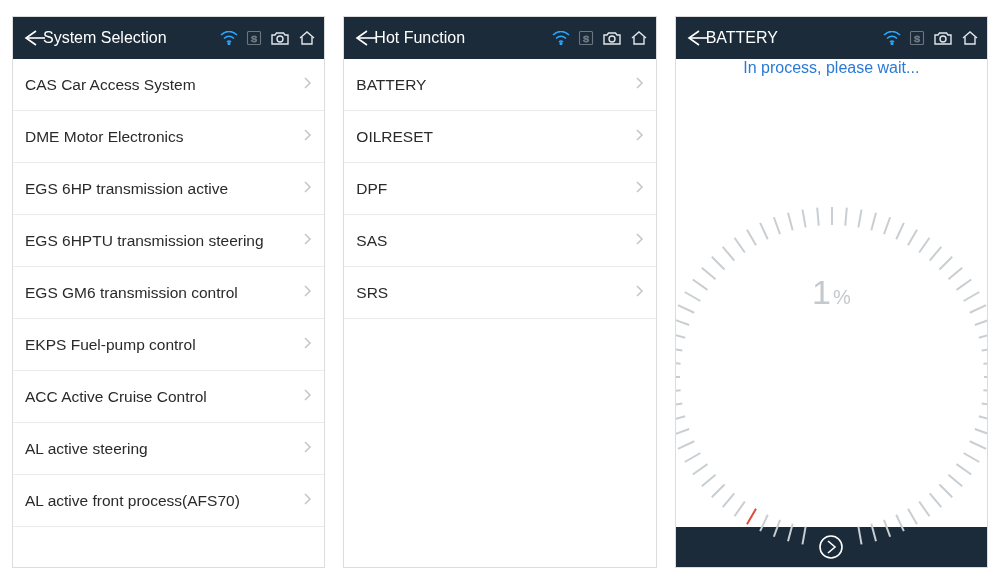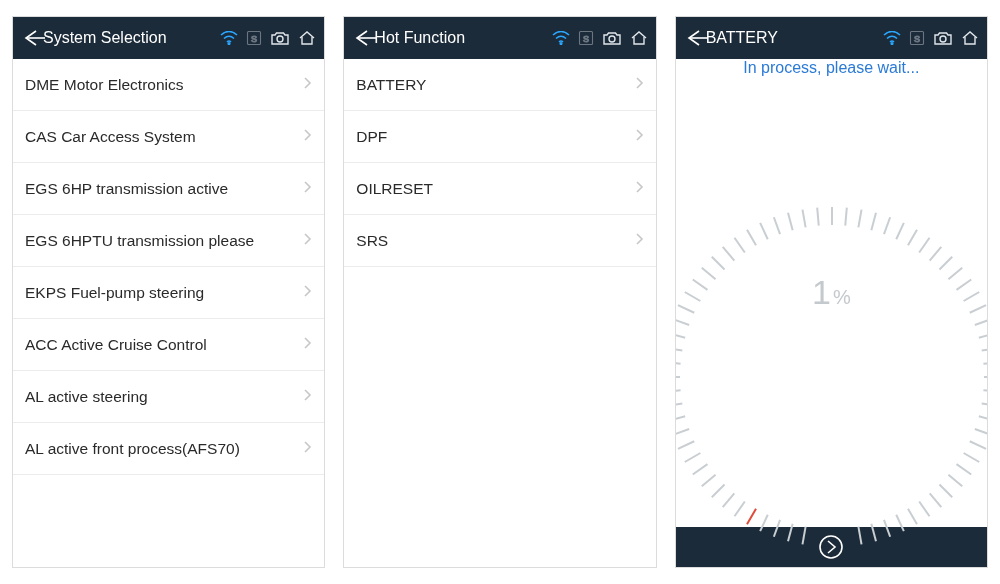--- a/index.html
+++ b/index.html
@@ -136,45 +136,51 @@
       <span class="home">
         <svg width="18" height="16" viewBox="0 0 18 16" fill="none" stroke="currentColor" stroke-width="1.4">
           <path d="M2 8 L9 2 L16 8"></path>
             <path d="M4 7 v7 h10 v-7"></path>
         </svg>
       </span>
     </span>
   </div>
   <div class="list" id="list1">
       <div class="row">
+        <span class="row-label">CAS Car Access System</span>
+        <span class="chev"><svg width="10" height="14" viewBox="0 0 10 14" fill="none" stroke="currentColor" stroke-width="1.6">
+            <path d="M3 2 L8 7 L3 12"></path>
+          </svg></span>
+      </div>
+      <div class="row">
         <span class="row-label">DME Motor Electronics</span>
         <span class="chev"><svg width="10" height="14" viewBox="0 0 10 14" fill="none" stroke="currentColor" stroke-width="1.6">
             <path d="M3 2 L8 7 L3 12"></path>
           </svg></span>
       </div>
       <div class="row">
-        <span class="row-label">CAS Car Access System</span>
-        <span class="chev"><svg width="10" height="14" viewBox="0 0 10 14" fill="none" stroke="currentColor" stroke-width="1.6">
-            <path d="M3 2 L8 7 L3 12"></path>
-          </svg></span>
-      </div>
-      <div class="row">
         <span class="row-label">EGS 6HP transmission active</span>
         <span class="chev"><svg width="10" height="14" viewBox="0 0 10 14" fill="none" stroke="currentColor" stroke-width="1.6">
             <path d="M3 2 L8 7 L3 12"></path>
           </svg></span>
       </div>
       <div class="row">
-        <span class="row-label">EGS 6HPTU transmission please</span>
-        <span class="chev"><svg width="10" height="14" viewBox="0 0 10 14" fill="none" stroke="currentColor" stroke-width="1.6">
-            <path d="M3 2 L8 7 L3 12"></path>
-          </svg></span>
-      </div>
-      <div class="row">
-        <span class="row-label">EKPS Fuel-pump steering</span>
+        <span class="row-label">EGS 6HPTU transmission steering</span>
+        <span class="chev"><svg width="10" height="14" viewBox="0 0 10 14" fill="none" stroke="currentColor" stroke-width="1.6">
+            <path d="M3 2 L8 7 L3 12"></path>
+          </svg></span>
+      </div>
+      <div class="row">
+        <span class="row-label">EGS GM6 transmission control</span>
+        <span class="chev"><svg width="10" height="14" viewBox="0 0 10 14" fill="none" stroke="currentColor" stroke-width="1.6">
+            <path d="M3 2 L8 7 L3 12"></path>
+          </svg></span>
+      </div>
+      <div class="row">
+        <span class="row-label">EKPS Fuel-pump control</span>
         <span class="chev"><svg width="10" height="14" viewBox="0 0 10 14" fill="none" stroke="currentColor" stroke-width="1.6">
             <path d="M3 2 L8 7 L3 12"></path>
           </svg></span>
       </div>
       <div class="row">
         <span class="row-label">ACC Active Cruise Control</span>
         <span class="chev"><svg width="10" height="14" viewBox="0 0 10 14" fill="none" stroke="currentColor" stroke-width="1.6">
             <path d="M3 2 L8 7 L3 12"></path>
           </svg></span>
       </div>
@@ -232,27 +238,33 @@
     </span>
   </div>
   <div class="list" id="list2">
       <div class="row">
         <span class="row-label">BATTERY</span>
         <span class="chev"><svg width="10" height="14" viewBox="0 0 10 14" fill="none" stroke="currentColor" stroke-width="1.6">
             <path d="M3 2 L8 7 L3 12"></path>
           </svg></span>
       </div>
       <div class="row">
+        <span class="row-label">OILRESET</span>
+        <span class="chev"><svg width="10" height="14" viewBox="0 0 10 14" fill="none" stroke="currentColor" stroke-width="1.6">
+            <path d="M3 2 L8 7 L3 12"></path>
+          </svg></span>
+      </div>
+      <div class="row">
         <span class="row-label">DPF</span>
         <span class="chev"><svg width="10" height="14" viewBox="0 0 10 14" fill="none" stroke="currentColor" stroke-width="1.6">
             <path d="M3 2 L8 7 L3 12"></path>
           </svg></span>
       </div>
       <div class="row">
-        <span class="row-label">OILRESET</span>
+        <span class="row-label">SAS</span>
         <span class="chev"><svg width="10" height="14" viewBox="0 0 10 14" fill="none" stroke="currentColor" stroke-width="1.6">
             <path d="M3 2 L8 7 L3 12"></path>
           </svg></span>
       </div>
       <div class="row">
         <span class="row-label">SRS</span>
         <span class="chev"><svg width="10" height="14" viewBox="0 0 10 14" fill="none" stroke="currentColor" stroke-width="1.6">
             <path d="M3 2 L8 7 L3 12"></path>
           </svg></span>
       </div>

